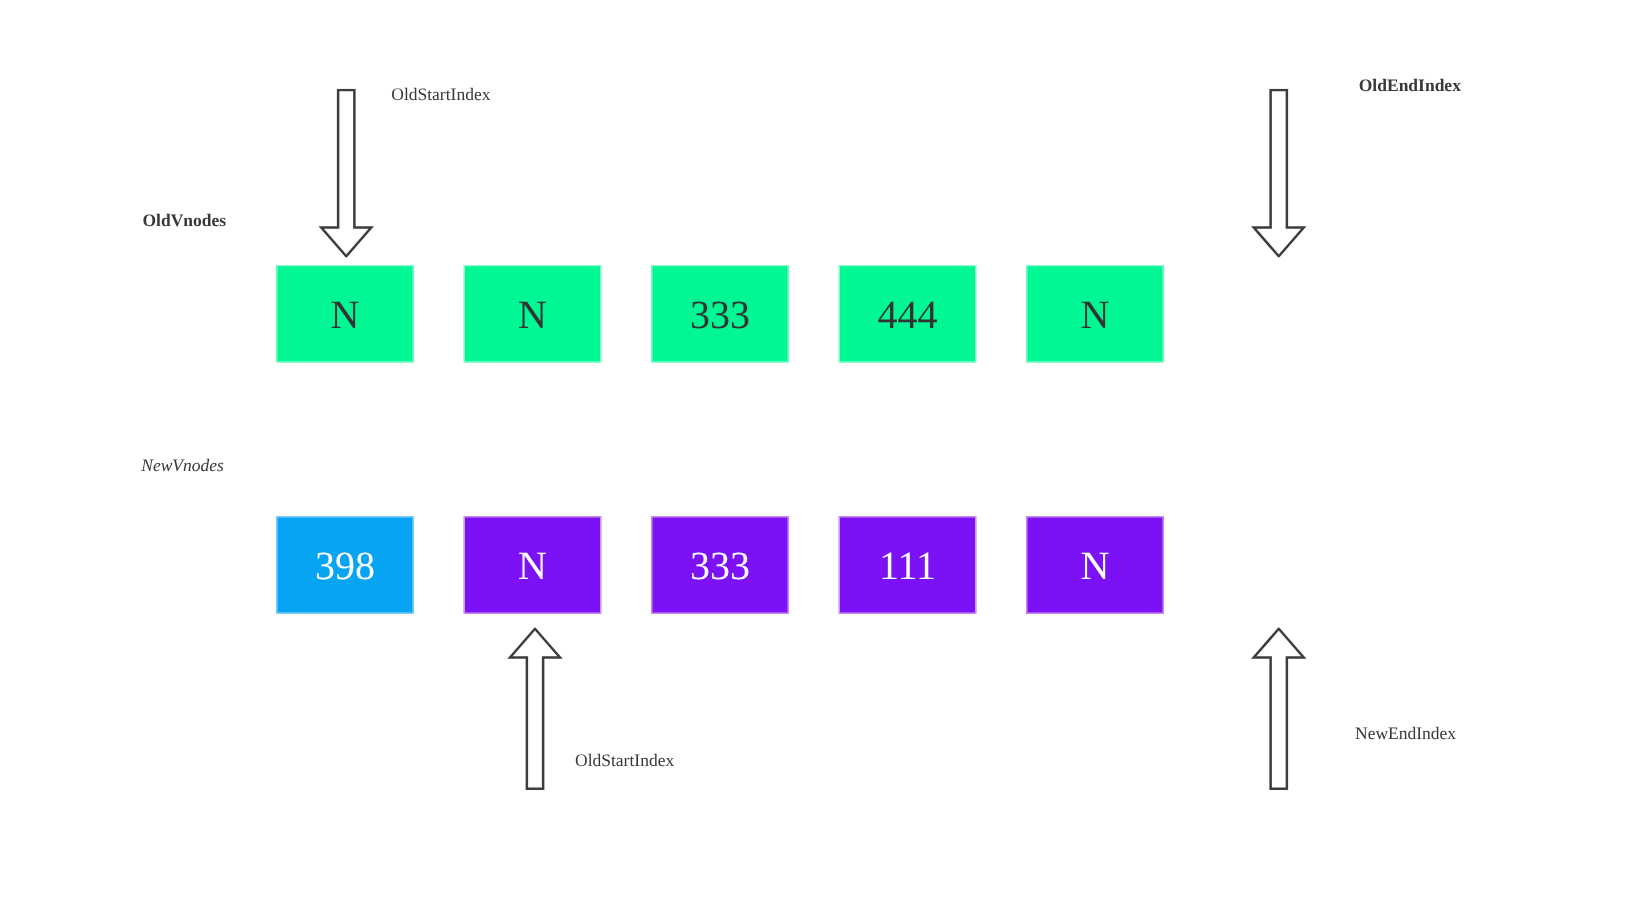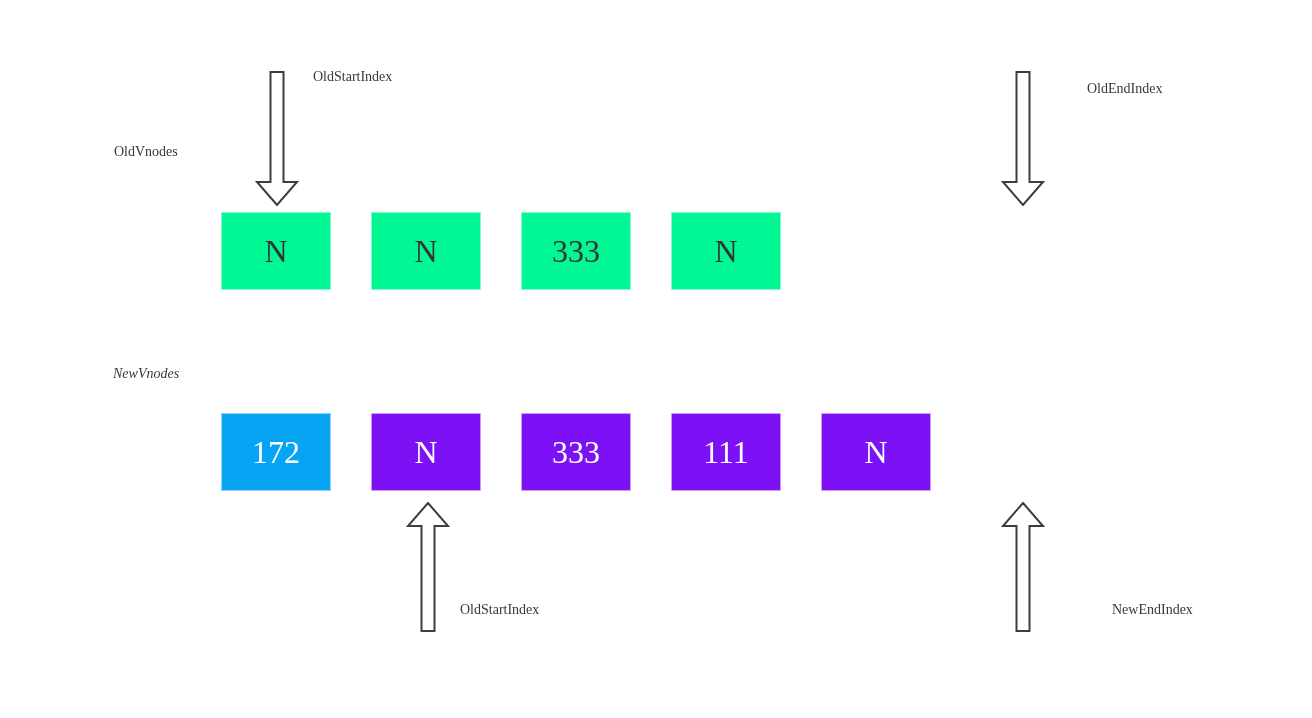--- a/index.html
+++ b/index.html
@@ -70,43 +70,44 @@
 <div class="canvas">
 
   <svg class="arrow" style="left:251px; top:71px;" width="52" height="135" viewBox="0 0 52 135">
     <polygon points="19.5,1 32.5,1 32.5,111 46,111 26,134 6,111 19.5,111"></polygon>
   </svg>
   <div class="diagram-label" style="left:313px; top:69px;">OldStartIndex</div>
 
   <svg class="arrow" style="left:997px; top:71px;" width="52" height="135" viewBox="0 0 52 135">
     <polygon points="19.5,1 32.5,1 32.5,111 46,111 26,134 6,111 19.5,111"></polygon>
   </svg>
-  <div class="diagram-label" style="left:1087px; top:81px;">OldEndIndex</div>
+  <div class="diagram-label" style="left:1087px; top:62px;font-weight:bold;">OldEndIndex</div>
 
-  <div class="diagram-label" style="left:114px; top:144px;">OldVnodes</div>
+  <div class="diagram-label" style="left:114px; top:170px;font-weight:bold;">OldVnodes</div>
   <div class="diagram-label" style="left:113px; top:366px;font-style:italic;">NewVnodes</div>
 
   <div class="node-row row-old">
     <div class="cell green">N</div>
     <div class="cell green">N</div>
     <div class="cell green">333</div>
+    <div class="cell green">444</div>
     <div class="cell green">N</div>
   </div>
 
   <div class="node-row row-new">
-    <div class="cell blue">172</div>
+    <div class="cell blue">398</div>
     <div class="cell purple">N</div>
     <div class="cell purple">333</div>
     <div class="cell purple">111</div>
     <div class="cell purple">N</div>
   </div>
 
   <svg class="arrow" style="left:402px; top:502px;" width="52" height="130" viewBox="0 0 52 130">
     <polygon points="26,1 46,24 32.5,24 32.5,129 19.5,129 19.5,24 6,24"></polygon>
   </svg>
   <div class="diagram-label" style="left:460px; top:602px;">OldStartIndex</div>
 
   <svg class="arrow" style="left:997px; top:502px;" width="52" height="130" viewBox="0 0 52 130">
     <polygon points="26,1 46,24 32.5,24 32.5,129 19.5,129 19.5,24 6,24"></polygon>
   </svg>
-  <div class="diagram-label" style="left:1084px; top:602px;margin-left:28px;">NewEndIndex</div>
+  <div class="diagram-label" style="left:1084px; top:580px;">NewEndIndex</div>
 
 </div>
 
 </body></html>

